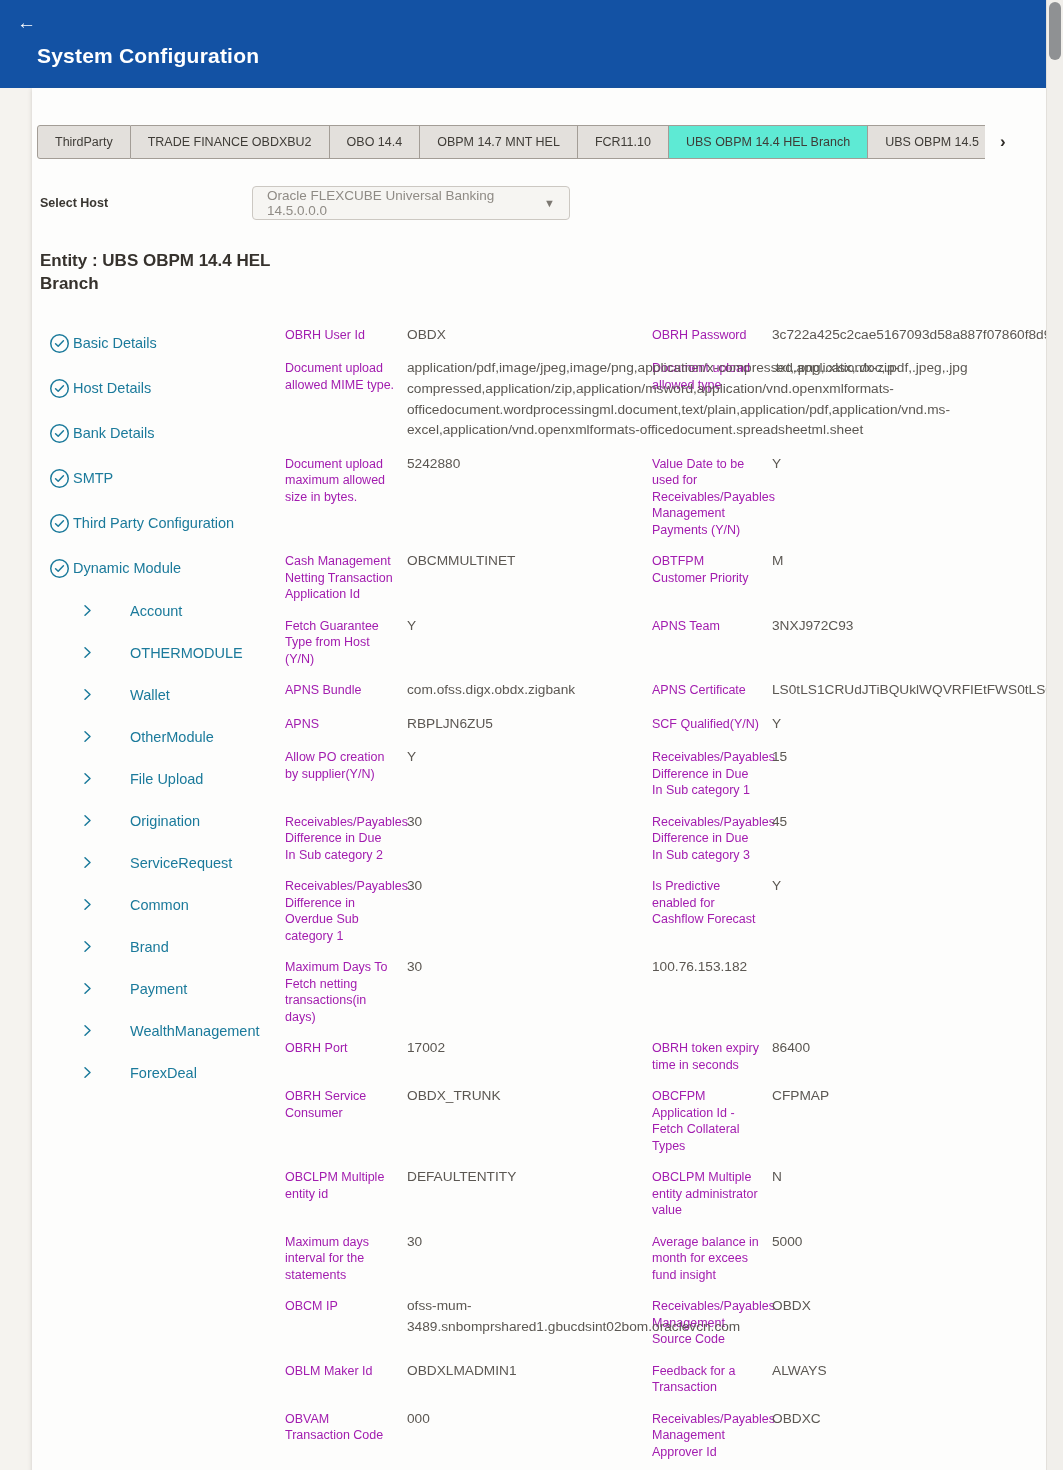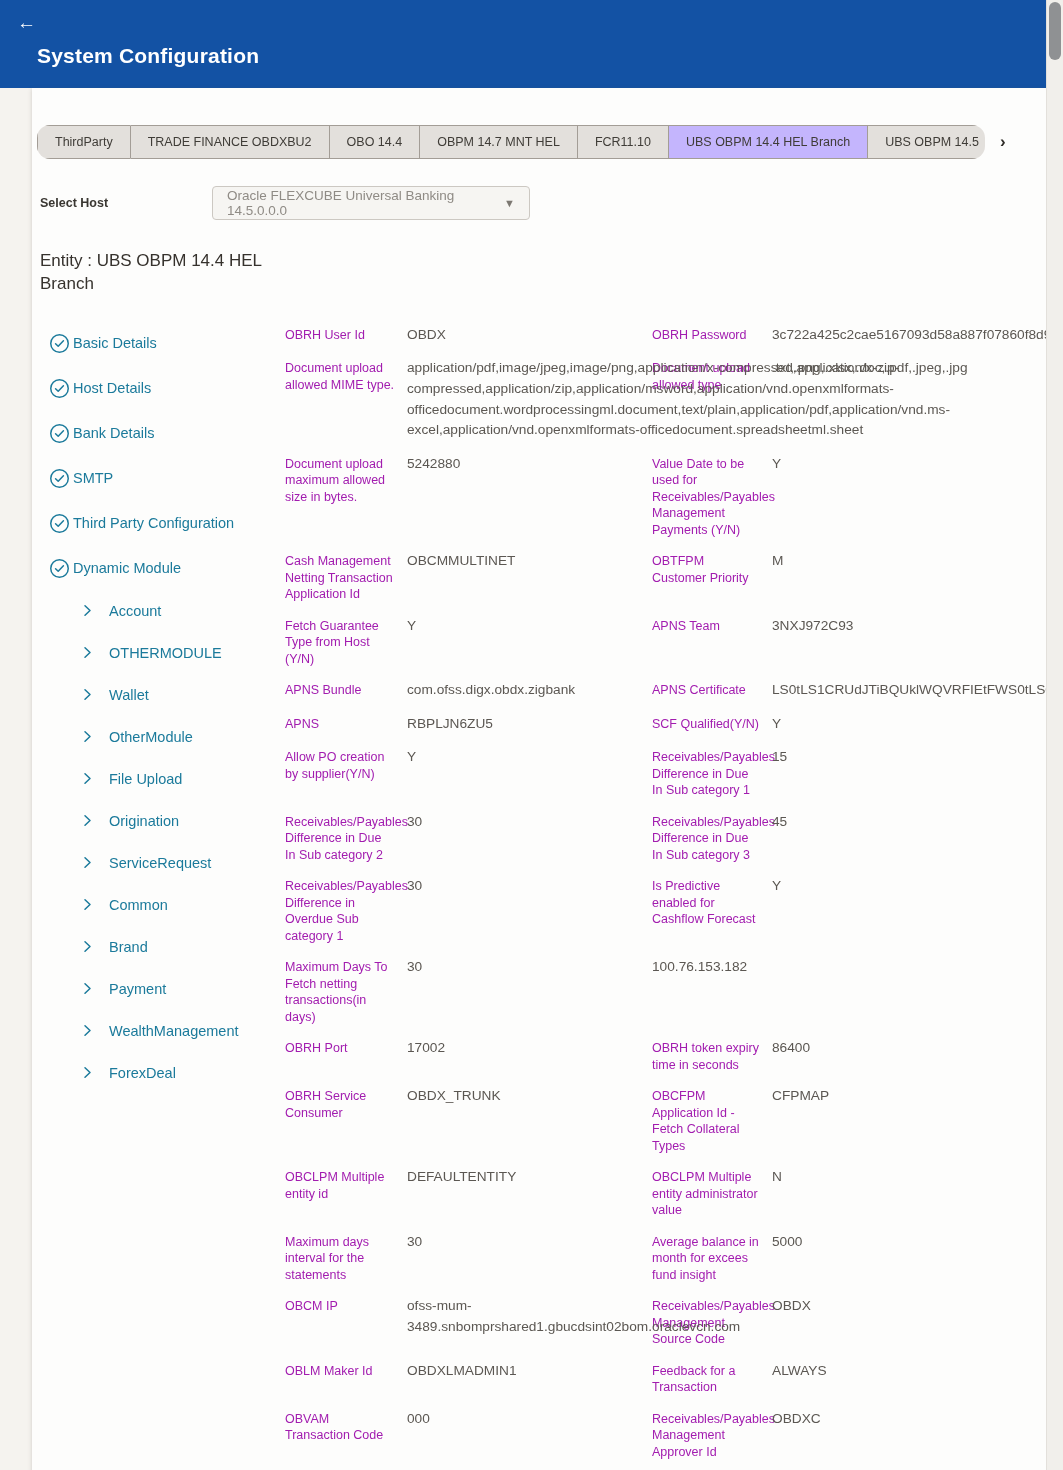--- a/index.html
+++ b/index.html
@@ -28,53 +28,53 @@
   .back-arrow { font-size: 19px; color: #fff; cursor: pointer; display: inline-block; line-height: 1.2; }
   .app-title { font-size: 21px; font-weight: 700; margin-top: 9px; letter-spacing: .2px; margin-left: 20px; }
   
   .panel {
     margin-left: 32px; width: 1014px; background: #fdfdfc;
     min-height: 1382px; box-shadow: 0 1px 4px rgba(90,85,78,.25);
     padding: 37px 0 30px 5px; overflow: hidden; position: relative;
   }
   
   .tabs-row { display: flex; align-items: center; }
-  .tabs { display: inline-flex; max-width: 948px; overflow: hidden; border-radius: 13px; }
+  .tabs { display: inline-flex; max-width: 948px; overflow: hidden; }
   .tab {
     height: 34px; display: flex; align-items: center; padding: 0 17px;
     background: #e3e0dc; border: 1px solid #a39d96; border-left: none;
     font-size: 12.5px; color: #3f3c37; white-space: nowrap; cursor: pointer;
     flex-shrink: 0;
   }
   .tab:first-child { border-left: 1px solid #a39d96; border-radius: 3px 0 0 3px; }
-  .tab.active { background: #c4b5fd; }
+  .tab.active { background: #5eead4; }
   .tabs-overflow { margin-left: 15px; font-size: 17px; color: #2f2c28; cursor: pointer; font-weight: 600; }
   
-  .select-host-row { display: flex; align-items: center; margin: 27px 0 0 3px; }
+  .select-host-row { display: flex; align-items: center; margin: 27px 0 0 3px; gap: 40px; }
   .select-host-label { width: 172px; font-size: 12.5px; font-weight: 700; color: #3a3732; }
   .dropdown {
     width: 318px; height: 34px; border: 1px solid #ccc8c2; border-radius: 4px;
     background: #f6f5f2; color: #8f8b85; font-size: 13.5px;
     display: flex; align-items: center; justify-content: space-between;
     padding: 0 14px; cursor: default;
   }
   .dropdown .caret { color: #7c7872; font-size: 11px; }
   
   .entity-title {
-    margin: 30px 0 0 3px; width: 252px; font-size: 17px; font-weight: 400;
+    margin: 30px 0 0 3px; width: 252px; font-size: 17px; font-weight: 700;
     color: #36322d; line-height: 1.35;
   }
   
   .content { display: flex; margin-top: 27px; }
   .sidebar { width: 248px; flex-shrink: 0; padding: 10px 0 0 12px; }
   .nav-item {
     display: flex; align-items: center; gap: 3px; margin-bottom: 24px;
     color: #1b7a9b; font-size: 14.5px; cursor: pointer;
   }
-  .nav-item.sub { padding-left: 31px; gap: 14px; margin-bottom: 26px; }
+  .nav-item.sub { padding-left: 31px; gap: 35px; margin-bottom: 26px; }
   .nav-item svg { flex-shrink: 0; }
   
   .form { flex: 1; padding-top: 2px; }
   .frow { display: grid; grid-template-columns: 122px 245px 120px 1fr; margin-bottom: 13px; }
   .flabel { font-size: 12.5px; color: #a21caf; padding-right: 12px; line-height: 1.32; padding-top: 2px; }
   .fvalue { font-size: 13.7px; color: #5b5752; line-height: 1.5; position: relative; z-index: 1; }
   .fvalue .wide-inner { width: 505px; }
 </style>
 </head>
 <body>

